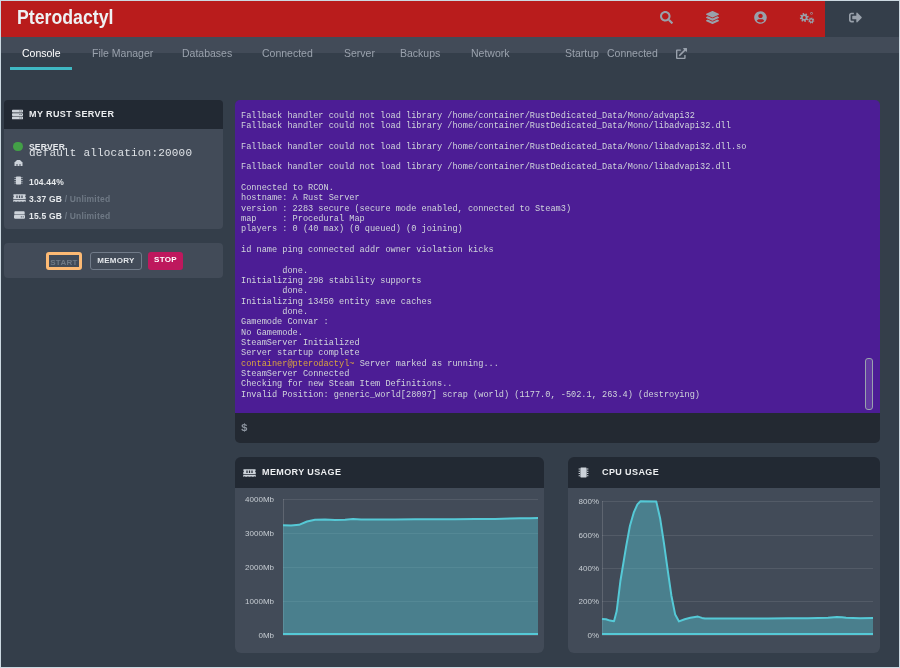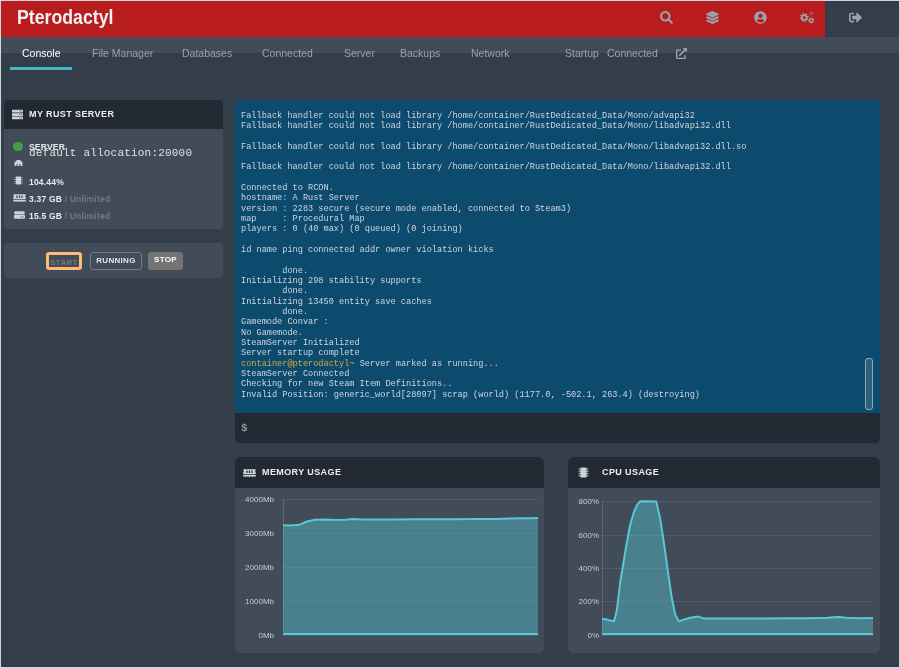--- a/index.html
+++ b/index.html
@@ -14,21 +14,21 @@
 .tab.on{color:#ffffff;}
 #underline{position:absolute;left:10px;top:67px;width:62px;height:3px;background:#3fb8c3;}
 .phead{position:absolute;background:#222933;border-radius:4px 4px 0 0;}
 .pbody{position:absolute;background:#424b58;border-radius:0 0 4px 4px;}
 .phead .pt{position:absolute;font-size:9px;font-weight:bold;color:#eceef0;letter-spacing:0.4px;}
 .sic{position:absolute;fill:#cdd3da;}
 .row{position:absolute;left:25px;font-size:8.5px;font-weight:bold;color:#e7eaed;white-space:nowrap;letter-spacing:0.2px;}
 .row .dim{color:#6f7985;font-weight:bold;}
 .mono{font-family:"Liberation Mono",monospace;}
 .btn{position:absolute;top:9px;height:18px;border-radius:3px;font-size:8px;font-weight:bold;letter-spacing:0.3px;text-align:center;line-height:16px;box-sizing:border-box;}
-#console{position:absolute;left:235px;top:100px;width:645px;height:313px;background:#0c4a6e;border-radius:5px 5px 0 0;}
+#console{position:absolute;left:235px;top:100px;width:645px;height:313px;background:#4c1d95;border-radius:5px 5px 0 0;}
 #console pre{position:absolute;left:6px;top:10.5px;margin:0;font-family:"Liberation Mono",monospace;font-size:8.6px;line-height:10.35px;color:#d0d5db;}
 #console .yel{color:#d9a53f;}
 #scrollbar{position:absolute;left:630px;top:258px;width:6px;height:50px;border:1px solid #99a3ad;border-radius:3px;background:rgba(255,255,255,0.13);}
 #cmdrow{position:absolute;left:235px;top:413px;width:645px;height:30px;background:#232932;border-radius:0 0 5px 5px;font-family:"Liberation Mono",monospace;}
 #cmdrow .dollar{position:absolute;left:6px;top:0;line-height:30px;font-size:11px;color:#8c949f;font-weight:bold;}
 #cmdrow .ph{position:absolute;left:20px;top:0;line-height:30px;font-size:11px;color:#4d5664;}
 .chart-svg{position:absolute;}
 </style>
 </head>
 <body>
@@ -88,22 +88,22 @@
     </svg>
   <div class="row" style="top:65px;">3.37 GB <span class="dim">/ Unlimited</span></div>
   <svg class="sic" style="left:10px;top:81px;width:11px;height:10px;" viewBox="0 0 576 512">
       <path d="M576 304v96c0 26.51-21.49 48-48 48H48c-26.51 0-48-21.49-48-48v-96c0-26.51 21.49-48 48-48h480c26.51 0 48 21.49 48 48zm-48-80a79.557 79.557 0 0 1 30.777 6.165L558.875 99.17A47.994 47.994 0 0 0 512 64H64a47.994 47.994 0 0 0-46.875 35.17L17.223 230.165A79.557 79.557 0 0 1 48 224h480zm-48 96c-17.673 0-32 14.327-32 32s14.327 32 32 32 32-14.327 32-32-14.327-32-32-32zm-96 0c-17.673 0-32 14.327-32 32s14.327 32 32 32 32-14.327 32-32-14.327-32-32-32z"></path>
     </svg>
   <div class="row" style="top:82px;">15.5 GB <span class="dim">/ Unlimited</span></div>
 </div>
 
 <div class="pbody" style="left:4px;top:243px;width:219px;height:35px;border-radius:4px;">
   <div class="btn" style="left:42px;width:36px;border:3px solid #fdba74;color:#6f7985;">START</div>
-  <div class="btn" style="left:86px;width:52px;border:1px solid #717b89;color:#e3e6ea;">RUNNING</div>
-  <div class="btn" style="left:144px;width:35px;background:#737373;color:#fff;">STOP</div>
+  <div class="btn" style="left:86px;width:52px;border:1px solid #717b89;color:#e3e6ea;">MEMORY</div>
+  <div class="btn" style="left:144px;width:35px;background:#be185d;color:#fff;">STOP</div>
 </div>
 
 <div id="console">
 <pre>Fallback handler could not load library /home/container/RustDedicated_Data/Mono/advapi32
 Fallback handler could not load library /home/container/RustDedicated_Data/Mono/libadvapi32.dll
 
 Fallback handler could not load library /home/container/RustDedicated_Data/Mono/libadvapi32.dll.so
 
 Fallback handler could not load library /home/container/RustDedicated_Data/Mono/libadvapi32.dll
 

